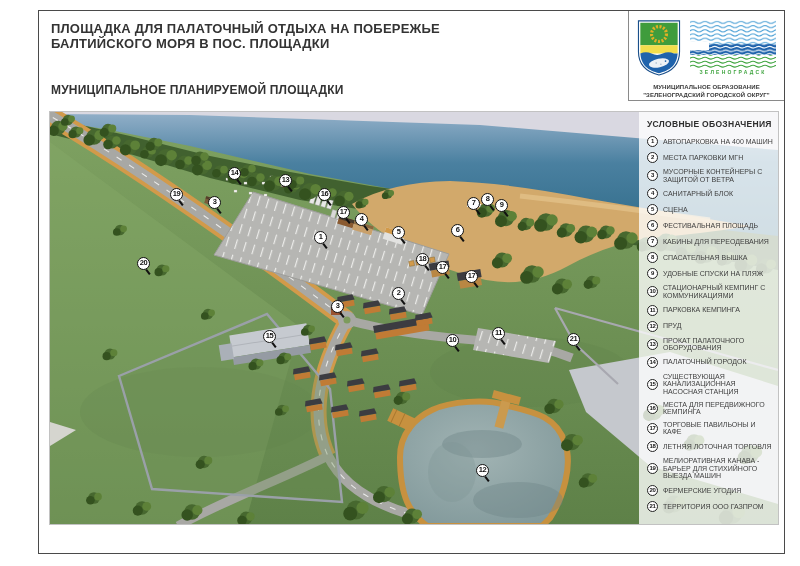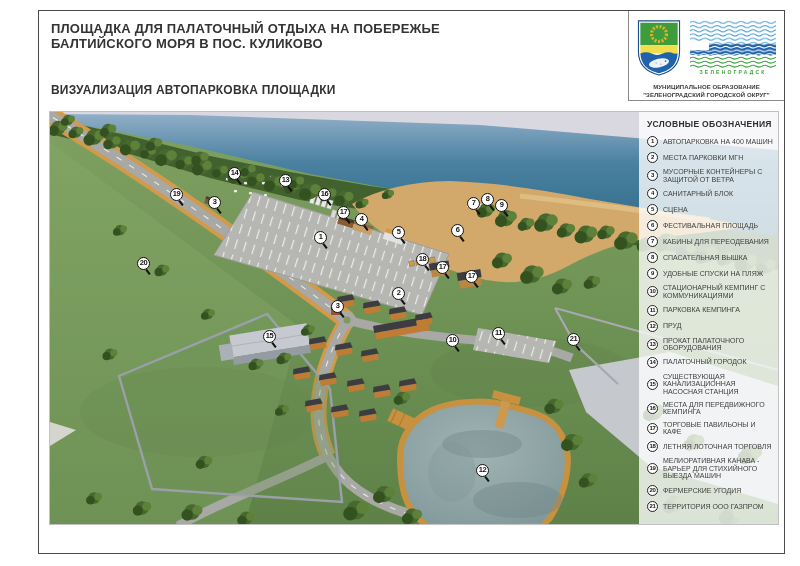--- a/index.html
+++ b/index.html
@@ -30,23 +30,23 @@
   .lg-num{flex:0 0 11px;width:11px;height:11px;border-radius:50%;border:1px solid #222;background:#fff;box-sizing:border-box;font-size:6px;font-weight:bold;color:#111;text-align:center;line-height:9px;letter-spacing:-.4px;}
   .lg-label{font-size:7px;line-height:7.6px;color:#3d3d3d;letter-spacing:0;}
 </style>
 </head>
 <body>
 
 <div class="frame">
 
   <div class="titles">
     <div class="title">ПЛОЩАДКА ДЛЯ ПАЛАТОЧНЫЙ ОТДЫХА НА ПОБЕРЕЖЬЕ</div>
-    <div class="title">БАЛТИЙСКОГО МОРЯ В ПОС. КУЛИКОВО</div>
+    <div class="title">БАЛТИЙСКОГО МОРЯ В ПОС. ПЛОЩАДКИ</div>
   </div>
-  <div class="subtitle">ВИЗУАЛИЗАЦИЯ АВТОПАРКОВКА ПЛОЩАДКИ</div>
+  <div class="subtitle">МУНИЦИПАЛЬНОЕ ПЛАНИРУЕМОЙ ПЛОЩАДКИ</div>
 
   <div class="logo-box">
     <div class="logo-row">
       <span>
         <svg width="44" height="56" viewBox="0 0 46 60">
           <path d="M1,1 H45 V34 C45,50 35,56 23,59 C11,56 1,50 1,34 Z" fill="#fff" stroke="#1a4f8a" stroke-width="1.2"></path>
           <path d="M3,3 H43 V27 H3 Z" fill="#3f9c3c"></path>
           <circle cx="23" cy="15" r="8" fill="none" stroke="#e0b025" stroke-width="3.4" stroke-dasharray="2.2,1.6"></circle>
           <path d="M3,27 H43 V36 H3 Z" fill="#f2de4d"></path>
           <path d="M3,36 Q9,33 15,36 T27,36 T39,36 L43,36 V34 C43,49 34,54 23,57 C12,54 3,49 3,34 Z" fill="#1f63ac"></path>

